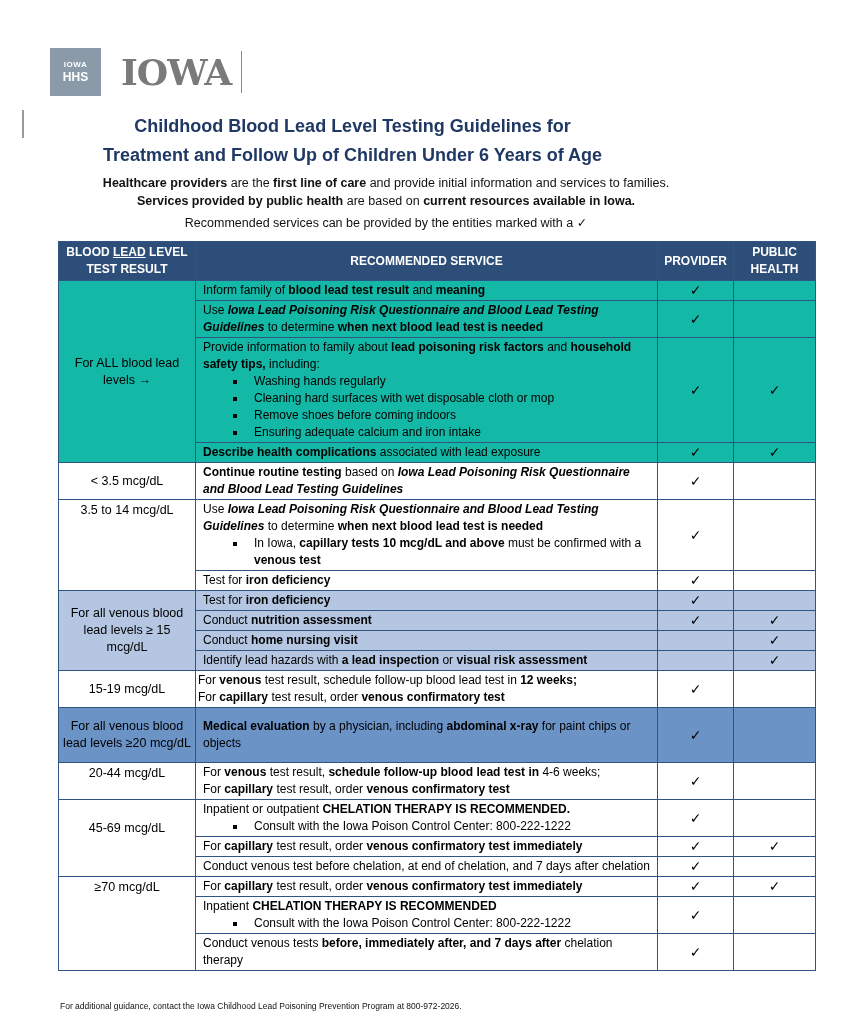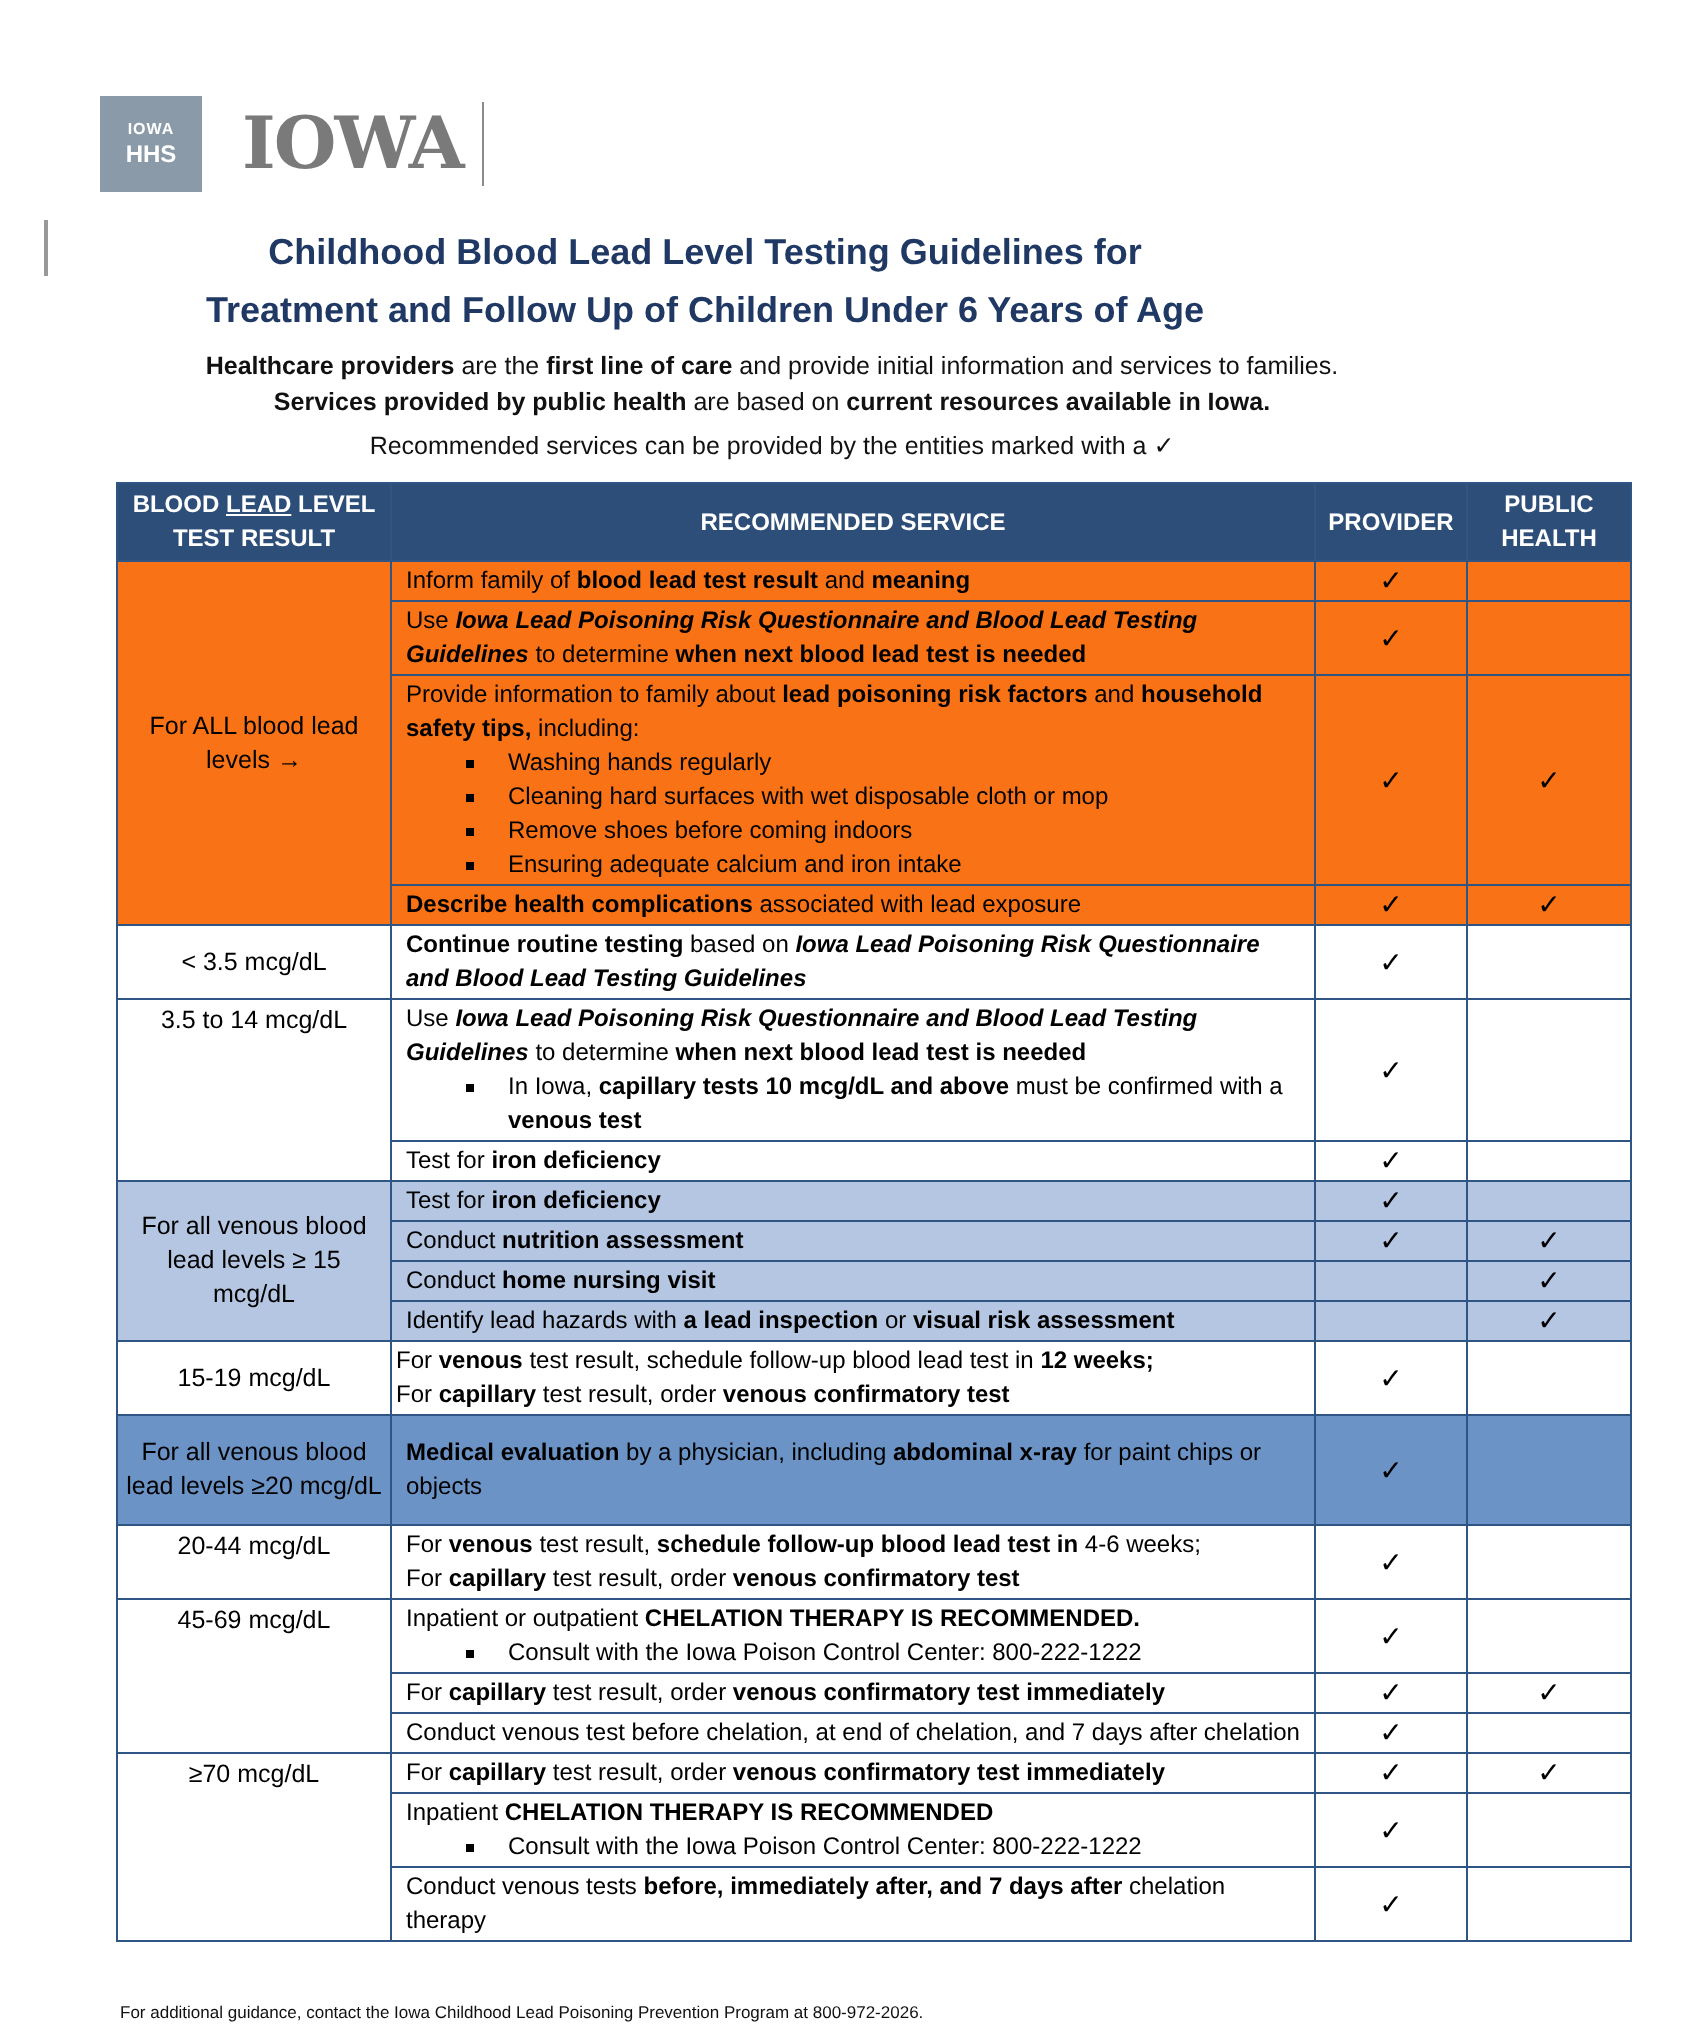--- a/index.html
+++ b/index.html
@@ -34,21 +34,21 @@
   table.grid td, table.grid th { border: 1px solid #2e5583; vertical-align: middle; }
   table.grid th { background: #2d4e79; color: #fff; font-weight: bold; font-size: 12px; text-align: center; padding: 2px 4px; height: 38px; }
   th .u { text-decoration: underline; }
   td.level { text-align: center; font-weight: normal; padding: 2px 4px; font-size: 12.5px; }
   td.svc { padding: 1px 7px; }
   td.chk { text-align: center; font-size: 14px; }
   td.svc ul { list-style: none; margin-left: 40px; }
   td.svc ul li { position: relative; padding-left: 11px; }
   td.svc ul li::before { content: ""; position: absolute; left: -10px; top: 7px; width: 4px; height: 4px; background: #000; }
 
-  tr.light td { background: #f97316; }
+  tr.light td { background: #14b8a6; }
   tr.blue td { background: #b4c6e1; }
   tr.dblue td { background: #6b93c6; }
   tr.white td { background: #fff; }
   .sec-start td { border-top: 2px solid #1c2d45; }
 
   .footer { position: absolute; left: 60px; top: 1001px; font-size: 8.5px; color: #111; }
 </style>
 </head>
 <body>
 
@@ -180,21 +180,21 @@
     </tr>
 
     <tr class="white">
       <td class="level" style="vertical-align:top;padding-top:2px;">20-44 mcg/dL</td>
       <td class="svc">For <b>venous</b> test result, <b>schedule follow-up blood lead test in</b> 4-6 weeks;<br>For <b>capillary</b> test result, order <b>venous confirmatory test</b></td>
       <td class="chk">✓</td>
       <td class="chk"></td>
     </tr>
 
     <tr class="white">
-      <td class="level" rowspan="3" style="vertical-align:top;padding-top:2px;margin-top:12px;">45-69 mcg/dL</td>
+      <td class="level" rowspan="3" style="vertical-align:top;padding-top:20px;margin-top:12px;">45-69 mcg/dL</td>
       <td class="svc">Inpatient or outpatient <b>CHELATION THERAPY IS RECOMMENDED.</b>
         <ul>
           <li>Consult with the Iowa Poison Control Center: 800-222-1222</li>
         </ul>
       </td>
       <td class="chk">✓</td>
       <td class="chk"></td>
     </tr>
     <tr class="white">
       <td class="svc">For <b>capillary</b> test result, order <b>venous confirmatory test immediately</b></td>

